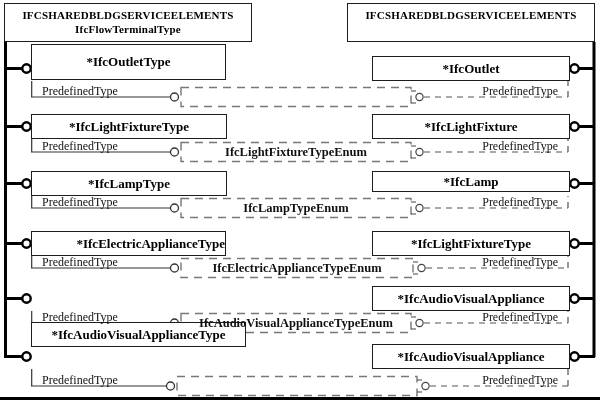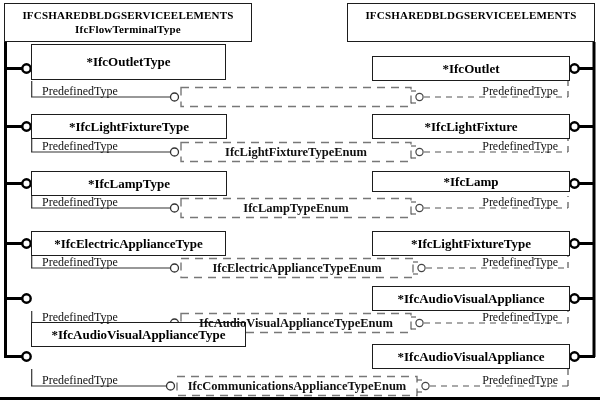--- a/index.html
+++ b/index.html
@@ -140,21 +140,21 @@
     </div>
   <div class="attr" id="al2" style="left: 42px; top: 195px; width: 150px; height: 11px;">PredefinedType</div>
   <div class="enum" id="e2" style="left: 181px; top: 199px; width: 230px; height: 18px;">
       <span>IfcLampTypeEnum</span>
     </div>
   <div class="attr right" id="ar2" style="left: 420px; top: 195px; width: 138px; height: 11px;">PredefinedType</div>
   <div class="entity" id="r2" style="left: 372px; top: 171px; width: 198px; height: 21px;">
       <span>*IfcLamp</span>
     </div>
 
-  <div class="entity" id="l3" style="left: 31px; top: 231px; width: 195px; height: 25px;">
+  <div class="entity" id="l3" style="left: 31px; top: 231px; width: 195px; height: 25px; justify-content: flex-end;">
       <span>*IfcElectricApplianceType</span>
     </div>
   <div class="attr" id="al3" style="left: 42px; top: 255px; width: 150px; height: 11px;">PredefinedType</div>
   <div class="enum" id="e3" style="left: 181px; top: 259px; width: 232px; height: 18px; align-items: center;">
       <span>IfcElectricApplianceTypeEnum</span>
     </div>
   <div class="attr right" id="ar3" style="left: 420px; top: 255px; width: 138px; height: 11px;">PredefinedType</div>
   <div class="entity" id="r3" style="left: 372px; top: 231px; width: 198px; height: 25px;">
       <span>*IfcLightFixtureType</span>
     </div>
@@ -165,20 +165,17 @@
   <div class="attr" id="al4" style="left: 42px; top: 310px; width: 150px; height: 11px;">PredefinedType</div>
   <div class="enum" id="e4" style="left: 181px; top: 314px; width: 230px; height: 18px; justify-content: center;">
       <span>IfcAudioVisualApplianceTypeEnum</span>
     </div>
   <div class="attr right" id="ar4" style="left: 420px; top: 310px; width: 138px; height: 11px;">PredefinedType</div>
   <div class="entity" id="r4" style="left: 372px; top: 286px; width: 198px; height: 25px;">
       <span>*IfcAudioVisualAppliance</span>
     </div>
 
   <div class="attr" id="al5" style="left: 42px; top: 373px; width: 150px; height: 11px;">PredefinedType</div>
-  <div class="enum" id="e5" style="left: 177px; top: 377px; width: 240px; height: 18px;">
-      <span>IfcCommunicationsApplianceTypeEnum</span>
-    </div>
   <div class="attr right" id="ar5" style="left: 420px; top: 373px; width: 138px; height: 11px;">PredefinedType</div>
   <div class="entity" id="r5" style="left: 372px; top: 344px; width: 198px; height: 25px;">
       <span>*IfcAudioVisualAppliance</span>
     </div>
 </div>
 
 </body></html>

